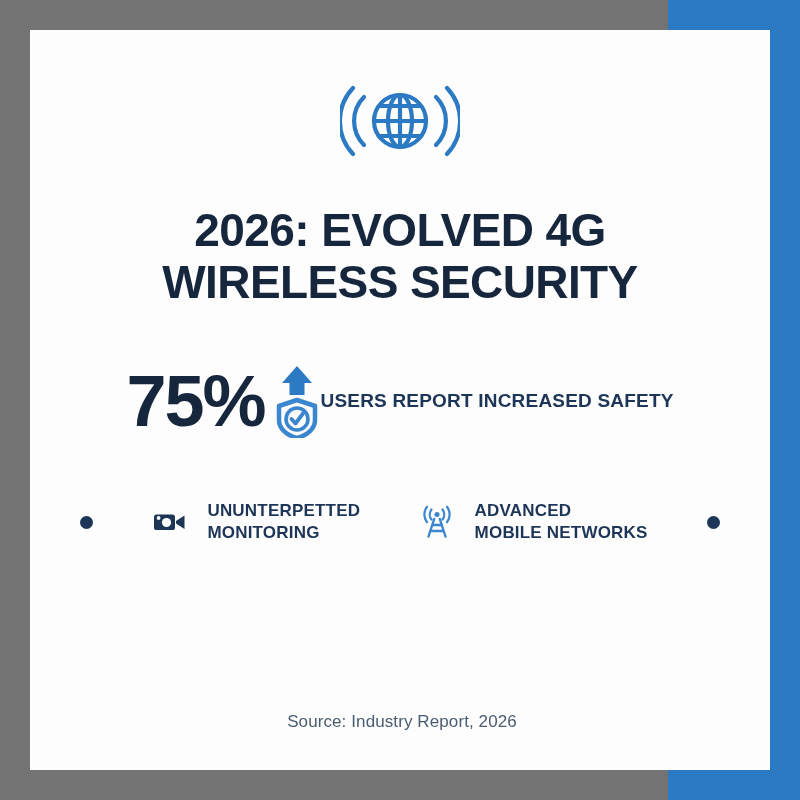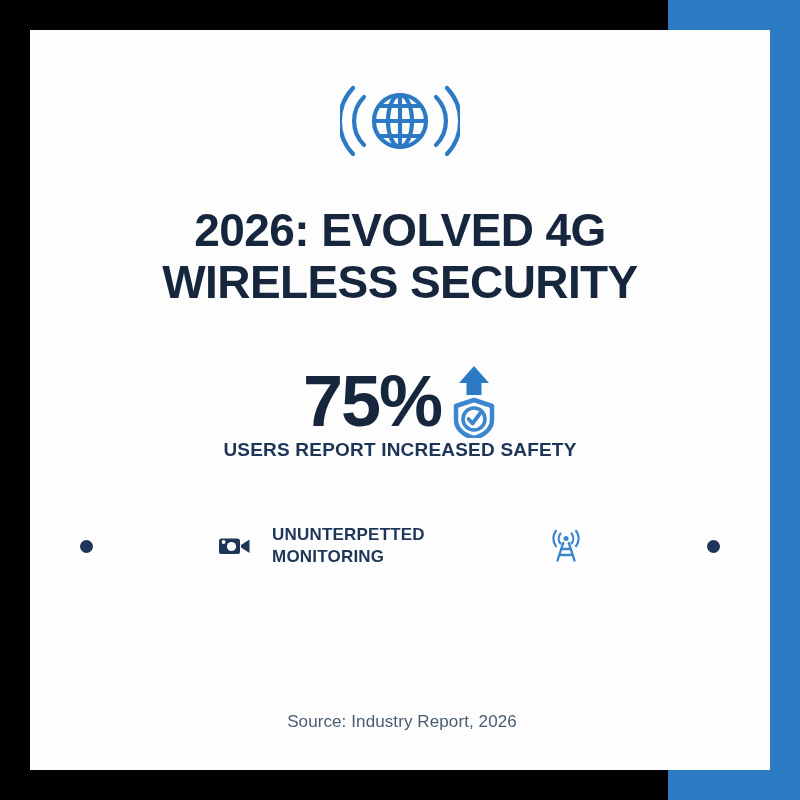--- a/index.html
+++ b/index.html
@@ -11,21 +11,21 @@
     height: 800px;
     background: #2d7ac4;
     font-family: "Liberation Sans", sans-serif;
     overflow: hidden;
   }
 
   .poster {
     position: relative;
     width: 668px;
     height: 800px;
-    background: #000000;
+    background: #737373;
     box-sizing: border-box;
     padding: 30px;
   }
 
   .card {
     position: relative;
     width: 740px;
     height: 740px;
     background: #fdfdfe;
     box-sizing: border-box;
@@ -52,21 +52,21 @@
     line-height: 1.12;
     font-weight: 700;
     letter-spacing: -0.6px;
     text-transform: uppercase;
   }
 
   
   .stat-block {
     margin-top: 56px;
     display: flex;
-    flex-direction: column;
+    flex-direction: row;
     align-items: center;
   }
   .stat-row {
     display: flex;
     align-items: center;
     justify-content: center;
     gap: 10px;
   }
   .stat-value {
     color: #16263d;
@@ -200,20 +200,22 @@
             <path d="M27 1.8 A 12.5 12.5 0 0 1 27 17.2"></path>
           </g>
           <circle cx="17" cy="9.5" r="2.5" fill="#3a86cf"></circle>
           <g fill="none" stroke="#3a86cf" stroke-width="2.4" stroke-linecap="round" stroke-linejoin="round">
             <path d="M14.2 14 L8.5 31.5"></path>
             <path d="M19.8 14 L25.5 31.5"></path>
             <path d="M12.6 20 L21.4 20"></path>
             <path d="M11 26 L23 26"></path>
           </g>
         </svg>
+        <div class="feature-label">Advanced
+Mobile Networks</div>
       </div>
 
       <span class="bullet-dot"></span>
     </div>
 
     <div class="source">Source: Industry Report, 2026</div>
 
   </div>
 </div>
 

